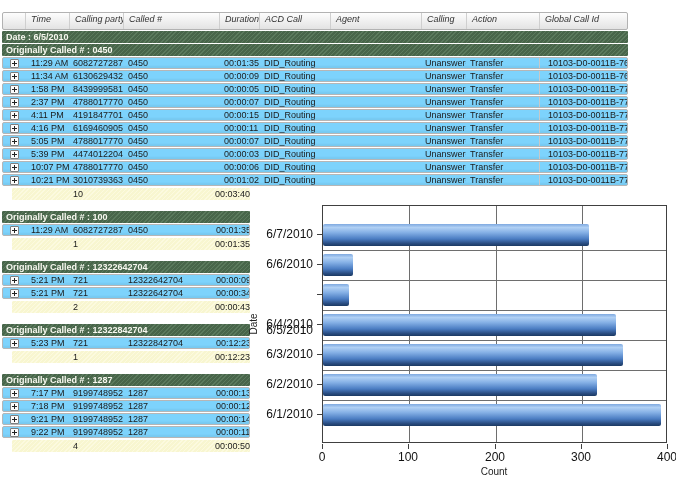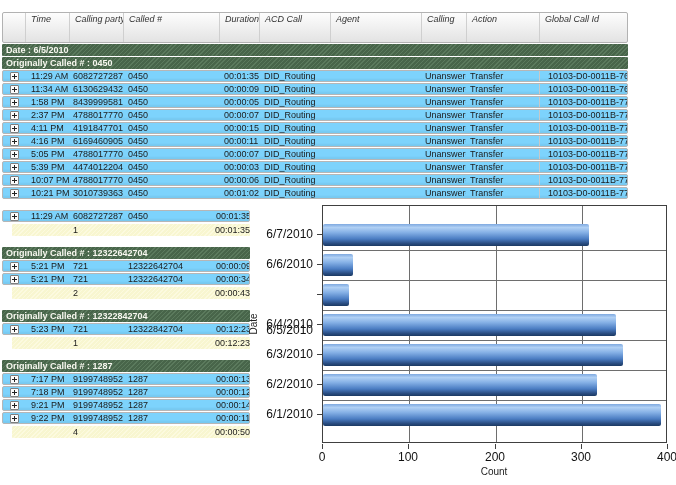--- a/index.html
+++ b/index.html
@@ -7,21 +7,21 @@
   #page {
     position:relative; width:676px; height:485px; overflow:hidden;
     background:#fff; font-family:"Liberation Sans", sans-serif; font-size:9px; color:#1a1a1a;
   }
   
   #report { position:absolute; left:2px; top:12px; width:628px; }
   .cols-wide   { display:grid; grid-template-columns:22px 44px 54px 96px 40px 71px 91px 45px 73px 1fr; }
   .cols-narrow { display:grid; grid-template-columns:22px 44px 54px 88px 1fr; }
   .cols-total  { display:grid; grid-template-columns:12px 44px 54px 88px 1fr; }
   .hdr-row {
-    width:626px; height:31px; margin-bottom:1px;
+    width:626px; height:18px; margin-bottom:1px;
     border:1px solid #b2b2b2; border-radius:2px;
     background:linear-gradient(#fdfdfd,#e3e3e3);
     align-items:center;
   }
   .hdr-cell { font-style:italic; color:#333; white-space:nowrap; overflow:hidden; padding:0 0 0 5px; border-left:1px solid #cfcfcf; height:100%; line-height:12px; }
   .hdr-cell:first-child { border-left:none; }
   .band {
     height:12px; line-height:12px; margin-bottom:1px; padding-left:4px;
     font-weight:bold; color:#f8f8f0; white-space:nowrap; overflow:hidden;
     border-radius:1px;
@@ -224,22 +224,30 @@
             <div class="cell cell-time">10:21 PM</div>
             <div class="cell cell-calling">3010739363</div>
             <div class="cell cell-called">0450</div>
             <div class="cell cell-duration">00:01:02</div>
             <div class="cell cell-acd">DID_Routing</div>
             <div class="cell cell-agent"></div>
             <div class="cell cell-answered">Unanswered</div>
             <div class="cell cell-action">Transfer</div>
             <div class="cell cell-global">10103-D0-0011B-77F</div>
           </div>
+          <div class="total-row cols-total" style="background: repeating-linear-gradient(135deg, rgb(252, 250, 223) 0px, rgb(252, 250, 223) 1px, rgb(248, 246, 208) 1px, rgb(248, 246, 208) 3px);">
+            <div class="cell"></div>
+            <div class="cell"></div>
+            <div class="cell">10</div>
+            <div class="cell cell-duration"></div>
+            <div class="cell cell-duration">00:03:40</div>
+          </div>
         </div>
         <div class="group">
+          <div class="band band-narrow" style="background: repeating-linear-gradient(135deg, rgb(91, 122, 93) 0px, rgb(91, 122, 93) 1px, rgb(72, 101, 74) 1px, rgb(72, 101, 74) 3px);">Originally Called # : 100</div>
           <div class="row row-narrow cols-narrow">
             <div class="cell cell-expand">
               <div class="expand-btn"></div>
             </div>
             <div class="cell cell-time">11:29 AM</div>
             <div class="cell cell-calling">6082727287</div>
             <div class="cell cell-called">0450</div>
             <div class="cell cell-duration">00:01:35</div>
           </div>
           <div class="total-row cols-total" style="background: repeating-linear-gradient(135deg, rgb(252, 250, 223) 0px, rgb(252, 250, 223) 1px, rgb(248, 246, 208) 1px, rgb(248, 246, 208) 3px);">

